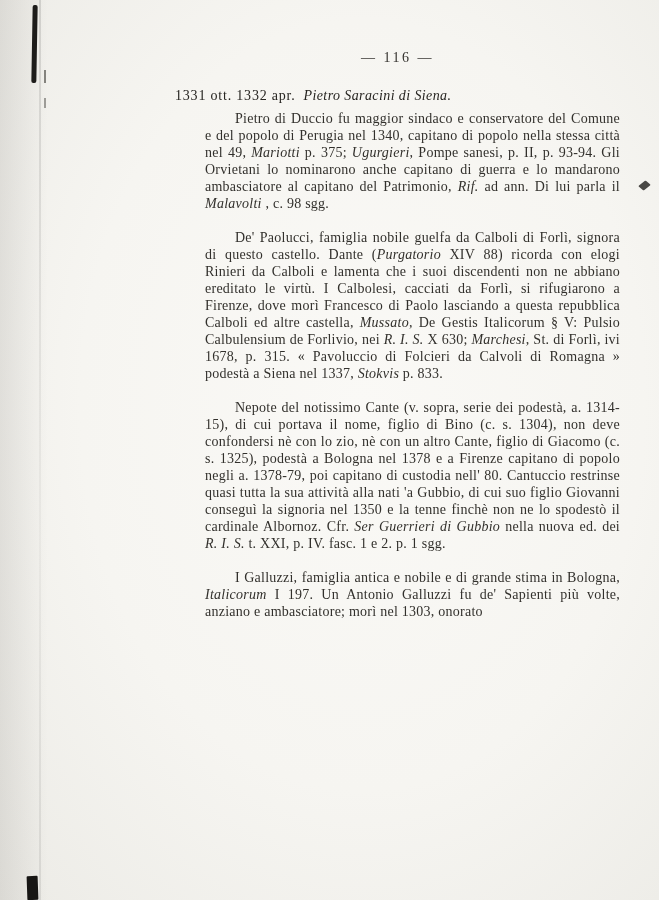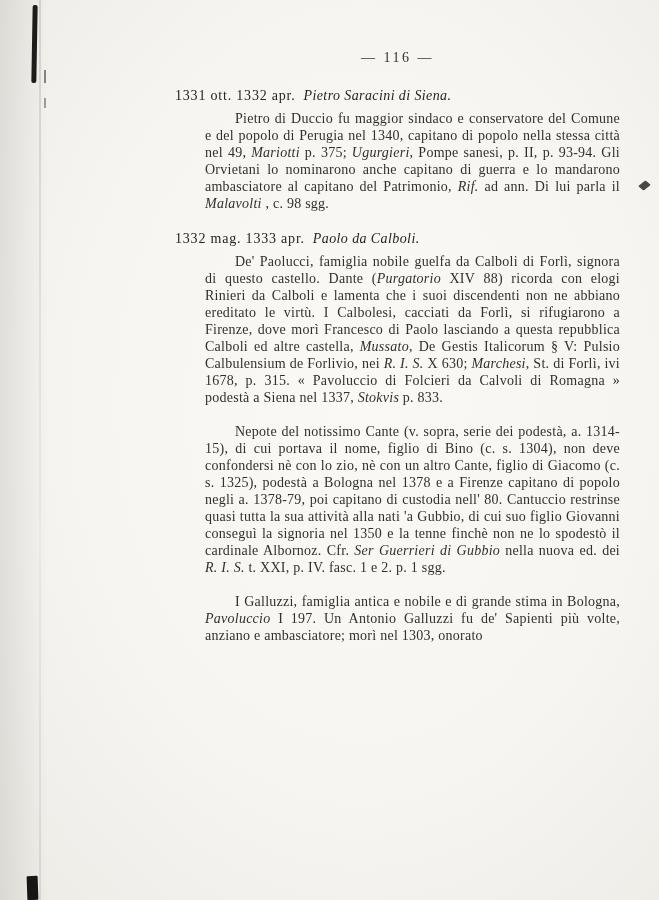--- a/index.html
+++ b/index.html
@@ -136,29 +136,25 @@
     <div>
   <section class="entry">
     <h3 class="entry-heading">
       <span class="entry-date">1331 ott. 1332 apr.</span>
       <span class="entry-name">Pietro Saracini di Siena.</span>
     </h3>
     <p class="entry-body"><span>Pietro di Duccio fu maggior sindaco e conservatore del Comune e del popolo di Perugia nel 1340, capitano di popolo nella stessa città nel 49, </span><em>Mariotti</em><span> p. 375; </span><em>Ugurgieri</em><span>, Pompe sanesi, p. II, p. 93-94. Gli Orvietani lo nominarono anche capitano di guerra e lo mandarono ambasciatore al capitano del Patrimonio, </span><em>Rif.</em><span> ad ann. Di lui parla il </span><em>Malavolti</em><span> , c. 98 sgg.</span></p>
   </section>
 
   <section class="entry">
-    <h3 class="entry-heading">
-      <span class="entry-date">1332 mag. 1333 apr.</span>
-      <span class="entry-name">Paolo da Calboli.</span>
-    </h3>
     <p class="entry-body"><span>De' Paolucci, famiglia nobile guelfa da Calboli di Forlì, signora di questo castello. Dante (</span><em>Purgatorio</em><span> XIV 88) ricorda con elogi Rinieri da Calboli e lamenta che i suoi discendenti non ne abbiano ereditato le virtù. I Calbolesi, cacciati da Forlì, si rifugiarono a Firenze, dove morì Francesco di Paolo lasciando a questa repubblica Calboli ed altre castella, </span><em>Mussato</em><span>, De Gestis Italicorum § V: Pulsio Calbulensium de Forlivio, nei </span><em>R. I. S.</em><span> X 630; </span><em>Marchesi</em><span>, St. di Forlì, ivi 1678, p. 315. « Pavoluccio di Folcieri da Calvoli di Romagna » podestà a Siena nel 1337, </span><em>Stokvis</em><span> p. 833.</span></p>
   </section>
 
   <section class="entry">
     <p class="entry-body"><span>Nepote del notissimo Cante (v. sopra, serie dei podestà, a. 1314-15), di cui portava il nome, figlio di Bino (c. s. 1304), non deve confondersi nè con lo zio, nè con un altro Cante, figlio di Giacomo (c. s. 1325), podestà a Bologna nel 1378 e a Firenze capitano di popolo negli a. 1378-79, poi capitano di custodia nell' 80. Cantuccio restrinse quasi tutta la sua attività alla nati 'a Gubbio, di cui suo figlio Giovanni conseguì la signoria nel 1350 e la tenne finchè non ne lo spodestò il cardinale Albornoz. Cfr. </span><em>Ser Guerrieri di Gubbio</em><span> nella nuova ed. dei </span><em>R. I. S.</em><span> t. XXI, p. IV. fasc. 1 e 2. p. 1 sgg.</span></p>
   </section>
 
   <section class="entry">
-    <p class="entry-body"><span>I Galluzzi, famiglia antica e nobile e di grande stima in Bologna, </span><em>Pavoluccio</em><span> I 197. Un Antonio Galluzzi fu de' Sapienti più volte, anziano e ambasciatore; morì nel 1303, onorato</span></p>
+    <p class="entry-body"><span>I Galluzzi, famiglia antica e nobile e di grande stima in Bologna, </span><em>Italicorum</em><span> I 197. Un Antonio Galluzzi fu de' Sapienti più volte, anziano e ambasciatore; morì nel 1303, onorato</span></p>
   </section>
 </div>
   </div>
 </div>
 
 </body></html>

